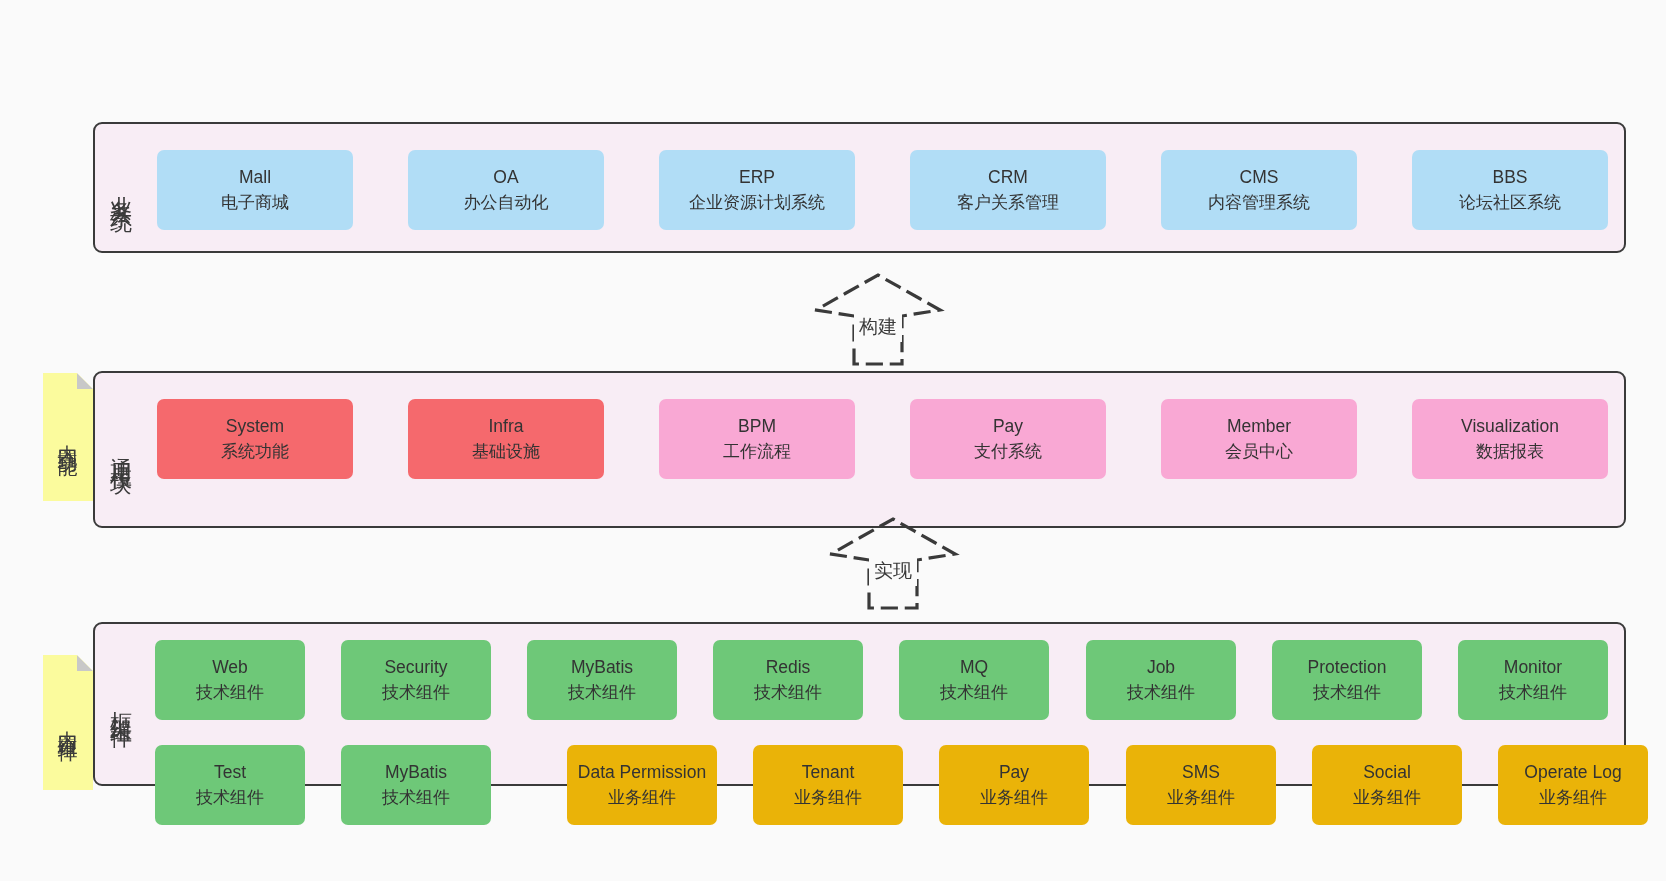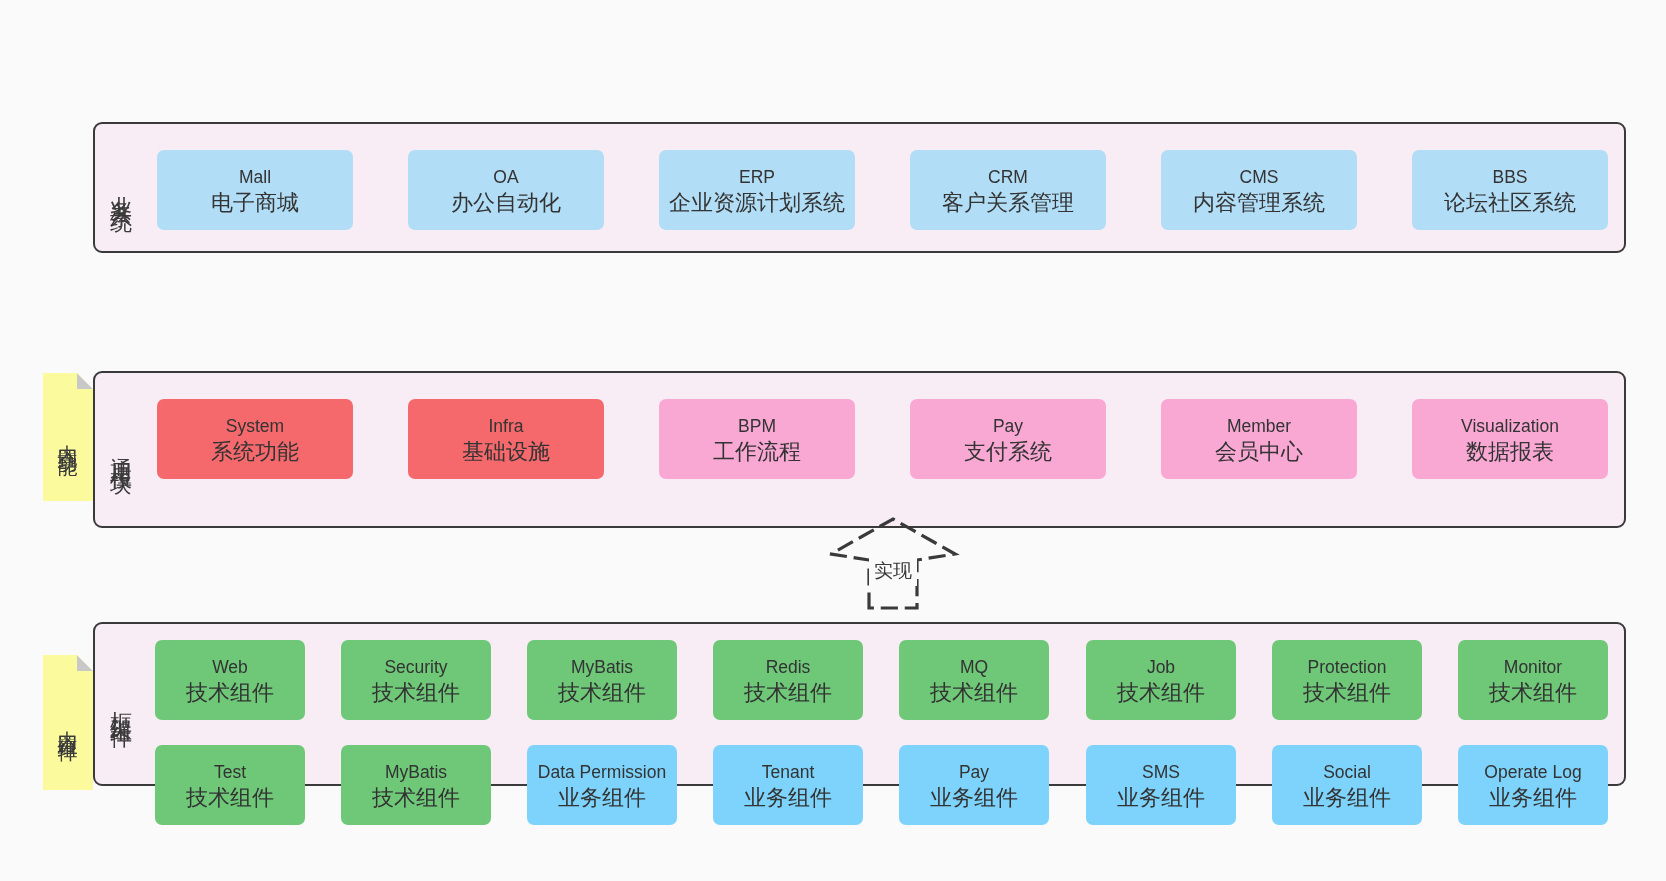--- a/index.html
+++ b/index.html
@@ -21,27 +21,27 @@
     writing-mode:vertical-rl; text-orientation:upright;
     font-size:22px; letter-spacing:5px; color:#3a3a3a; line-height:26px;
   }
 
   .box {
     position:absolute; border-radius:7px; box-sizing:border-box;
     display:flex; flex-direction:column; align-items:center; justify-content:center;
     text-align:center; padding:4px 8px; line-height:25px;
   }
   .box .t { font-size:17.5px; color:#333; }
-  .box .s { font-size:22px; color:#333; }
+  .box .s { font-size:17px; color:#333; }
 
   .c-blue        { background:#b1ddf6; }
   .c-red         { background:#f5696d; }
   .c-pink        { background:#f9a8d4; }
   .c-green_dark  { background:#6ec878; }
-  .c-green_light { background:#7dd3fc; }
+  .c-green_light { background:#eab308;margin-left:40px; }
 
   .wbox { width:196px; height:80px; top:26px; }   
   .nbox { width:150px; height:80px; }             
   .r1 { top:16px; } .r2 { top:121px; }
 
   .note {
     position:absolute; width:50px; background:#fbfb9d;
     clip-path:polygon(0 0, calc(100% - 16px) 0, 100% 16px, 100% 100%, 0 100%);
   }
   .note-modules   { left:43px; top:373px; height:128px; }
@@ -105,20 +105,26 @@
     <div class="box wbox c-blue" style="left:1066px">
       <div class="t">CMS</div>
       <div class="s">内容管理系统</div>
     </div>
     <div class="box wbox c-blue" style="left:1317px">
       <div class="t">BBS</div>
       <div class="s">论坛社区系统</div>
     </div>
   </div>
 
+  <div class="arrow arrow-build">
+    <svg viewBox="0 0 136 96">
+      <path d="M44,94 L44,46 L6,40 L68,5 L130,40 L92,46 L92,94 Z"></path>
+    </svg>
+    <div class="arrow-label">构建</div>
+  </div>
 
   <div class="panel panel-modules">
     <div class="row-label">通用模块</div>
     <div class="box wbox c-red" style="left:62px">
       <div class="t">System</div>
       <div class="s">系统功能</div>
     </div>
     <div class="box wbox c-red" style="left:313px">
       <div class="t">Infra</div>
       <div class="s">基础设施</div>

